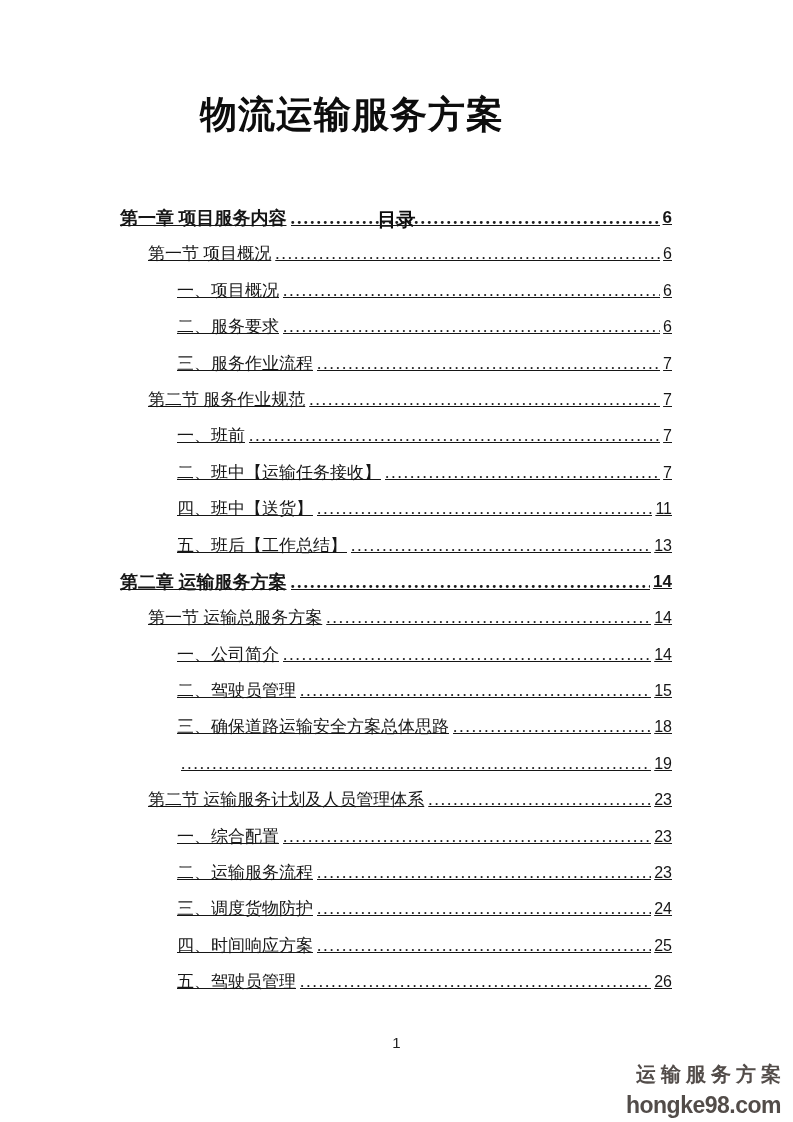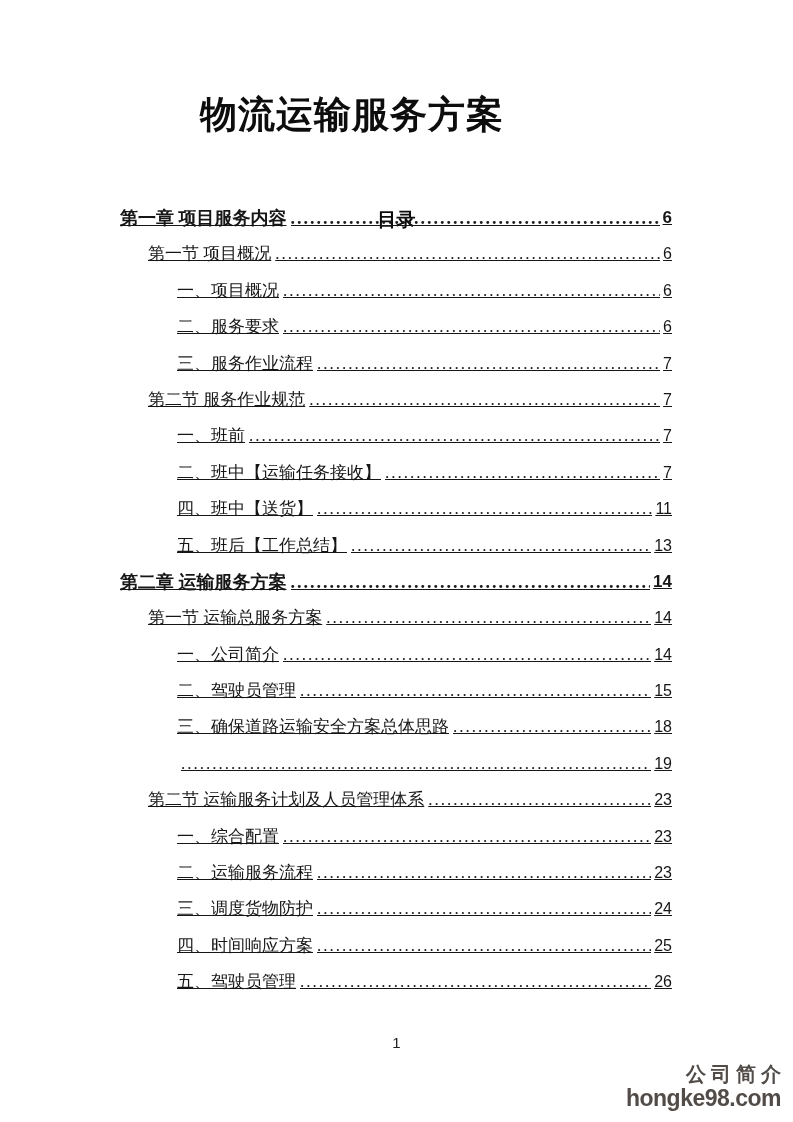--- a/index.html
+++ b/index.html
@@ -88,21 +88,21 @@
     margin-right: -5px;
     font-family: "DejaVu Sans", "Liberation Sans", sans-serif;
     display: block;
   }
   .wm-url {
     font-size: 23px;
     font-weight: bold;
     letter-spacing: -0.5px;
     font-family: "Liberation Sans", "DejaVu Sans", sans-serif;
     display: block;
-    margin-top: 3px;
+    margin-top: 10px;
   }
 </style>
 </head>
 <body>
 
 <div class="doc-title">物流运输服务方案</div>
 
 <div class="toc-heading">目录</div>
 
 <div class="toc">
@@ -235,15 +235,15 @@
   <div class="toc-row lvl3">
     <span class="label">五、驾驶员管理</span>
     <span class="dots"></span>
     <span class="pagenum">26</span>
   </div>
 </div>
 
 <div class="footer-pagenum">1</div>
 
 <div class="watermark" style="color: rgb(82, 76, 73);">
-  <span class="wm-name">公司简介</span>
+  <span class="wm-name">运输服务方案</span>
   <span class="wm-url">hongke98.com</span>
 </div>
 
 </body></html>

